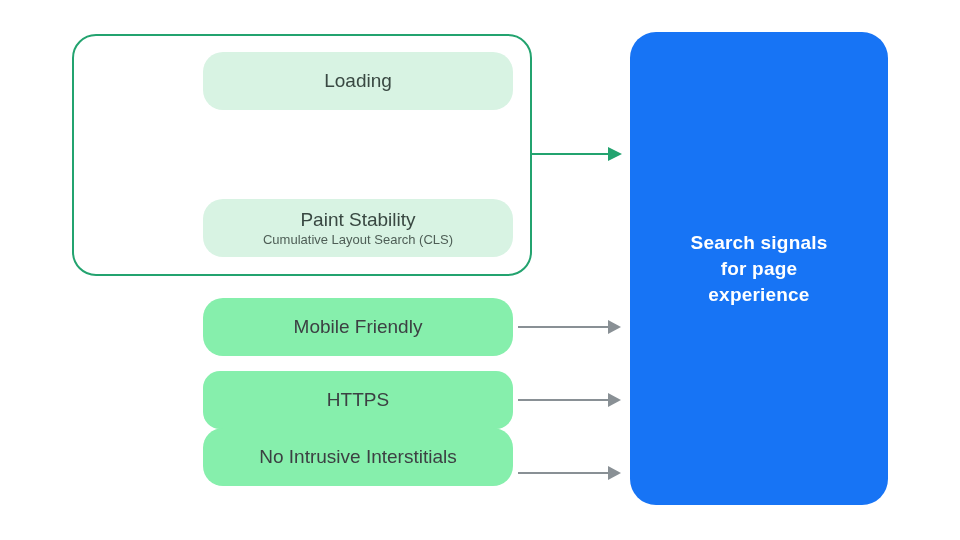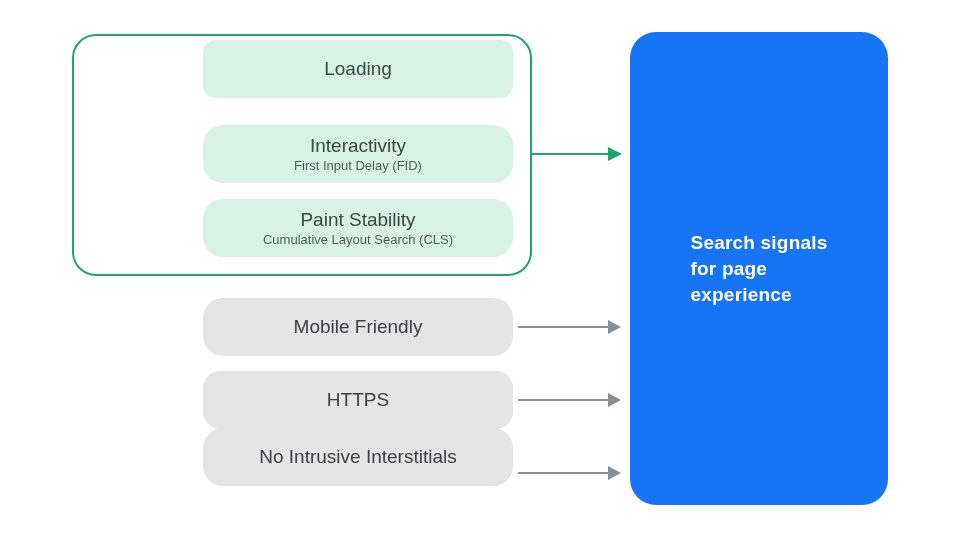--- a/index.html
+++ b/index.html
@@ -42,42 +42,42 @@
     left: 203px;
     width: 310px; height: 58px;
     border-radius: 20px;
     display: flex;
     flex-direction: column;
     align-items: center;
     justify-content: center;
   }
 
   .pill.green { background: #d8f3e3; }
-  .pill.gray  { background: #e5e5e5; }
+  .pill.gray  { background: #86efac; }
 
   .pill-title {
     color: #394842;
     font-size: 19px;
     font-weight: 500;
     line-height: 22px;
   }
   .pill-subtitle {
     color: #4e5e56;
     font-size: 13px;
     font-weight: 400;
     line-height: 16px;
     margin-top: 1px;
   }
   .gray-label {
     color: #3c4043;
     font-size: 19px;
     font-weight: 400;
   }
 
-  .pill.g1 { top: 40px; border-radius: 13px; }
+  .pill.g1 { top: 52px; }
   .pill.g2 { top: 125px; }
   .pill.g3 { top: 199px; }
 
   .pill.s1 { top: 298px; }
   .pill.s2 { top: 371px; border-radius: 17px; }
   .pill.s3 { top: 420px; margin-top: 8px; }
 
   
   .result-box {
     position: absolute;
@@ -87,20 +87,21 @@
     border-radius: 26px;
     display: flex;
     align-items: center;
     justify-content: center;
   }
   .result-label {
     color: #ffffff;
     font-size: 19px;
     font-weight: 700;
     line-height: 26px;
+    text-align: center;
     white-space: pre-line;
     letter-spacing: 0.2px;
   }
 
   
   .arrow { position: absolute; }
   .arrow .shaft { position: absolute; height: 2px; top: 0; left: 0; }
   .arrow .head {
     position: absolute;
     width: 0; height: 0;
@@ -125,24 +126,20 @@
 
 <div class="canvas">
 
   <div class="cwv-box"></div>
 
 
   <div class="pill green g1">
     <div class="pill-title">Loading</div>
   </div>
 
-  <div class="pill green g2">
-    <div class="pill-title">Interactivity</div>
-    <div class="pill-subtitle">First Input Delay (FID)</div>
-  </div>
 
   <div class="pill green g3">
     <div class="pill-title">Paint Stability</div>
     <div class="pill-subtitle">Cumulative Layout Search (CLS)</div>
   </div>
 
   <div class="pill gray s1">
     <div class="gray-label">Mobile Friendly</div>
   </div>
 

